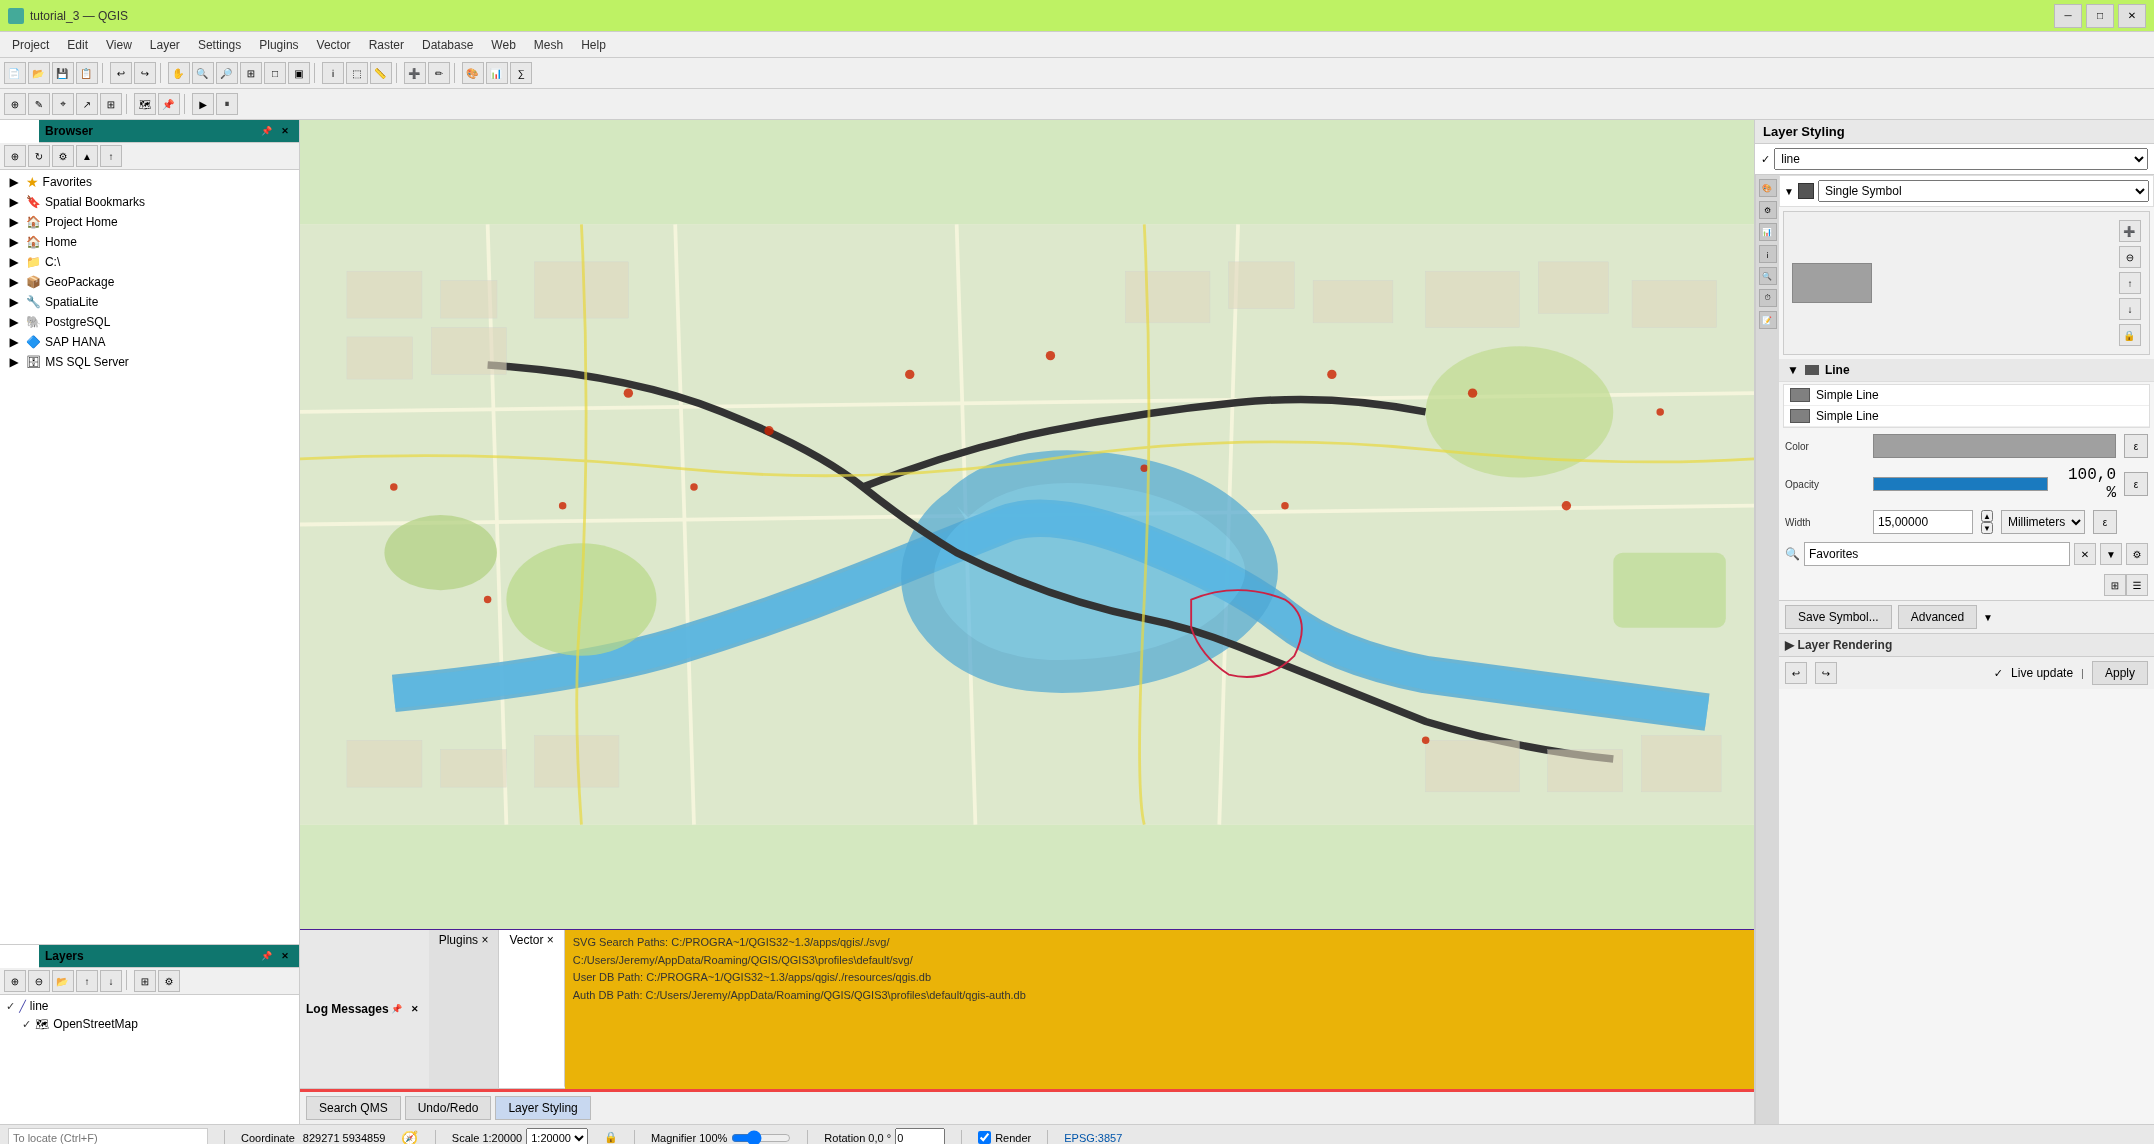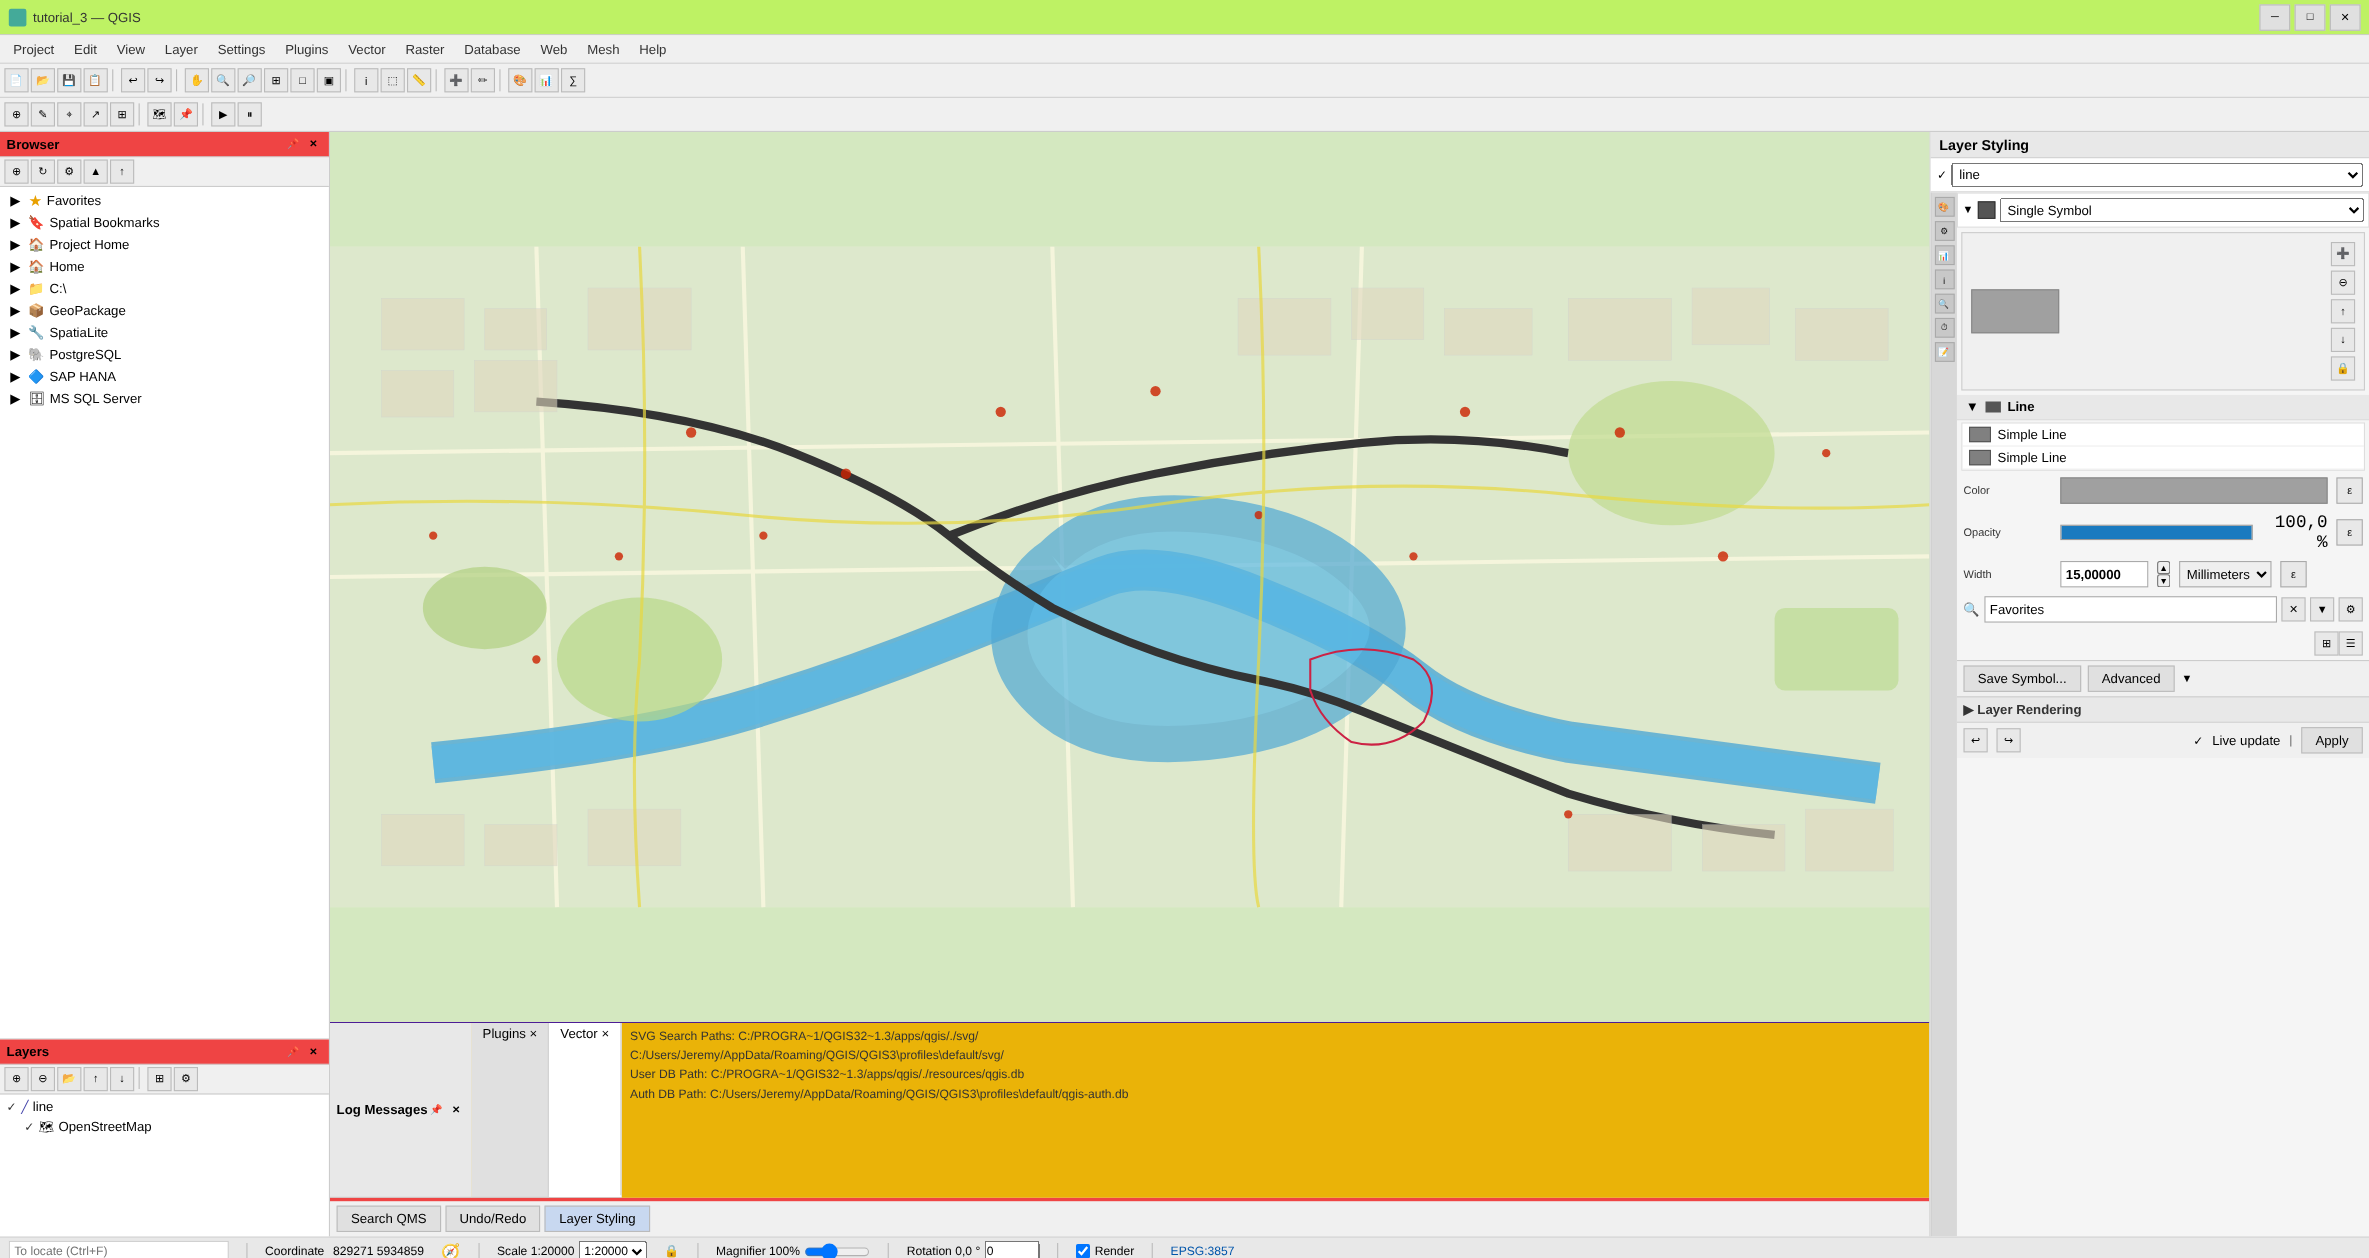--- a/index.html
+++ b/index.html
@@ -62,28 +62,29 @@
     
     .left-panel {
       width: 300px;
       display: flex;
       flex-direction: column;
       border-right: 1px solid #ccc;
       background: #fff;
     }
 
     .panel-header {
-      background: #ef4444;
+      background: #0f766e;
       padding: 3px 6px;
       font-weight: bold;
       font-size: 12px;
       border-bottom: 1px solid #ccc;
       display: flex;
       justify-content: space-between;
       align-items: center;
+      margin-left: 39px;
     }
     .panel-controls { display: flex; gap: 2px; }
     .panel-btn { width: 16px; height: 16px; cursor: pointer; font-size: 9px; display: flex; align-items: center; justify-content: center; }
 
     .browser-toolbar {
       background: #f0f0f0;
       padding: 2px 4px;
       display: flex;
       gap: 2px;
       border-bottom: 1px solid #ccc;
@@ -260,26 +261,25 @@
     .opacity-bar {
       flex: 1;
       height: 14px;
       background: linear-gradient(to right, #1a7abf, #1a7abf);
       border: 1px solid #999;
       position: relative;
     }
     .opacity-value { width: 60px; font-size: 16px; text-align: right; font-family: Liberation Mono, monospace; }
 
     .width-input {
-      width: 80px;
+      width: 100px;
       height: 24px;
       border: 1px solid #aaa;
       padding: 2px 4px;
       font-size: 12px;
-      font-weight: bold;
     }
     .unit-select {
       height: 24px;
       border: 1px solid #aaa;
       font-size: 12px;
       padding: 2px;
     }
     .expr-btn {
       width: 24px; height: 24px;
       background: #e8e8e8;

